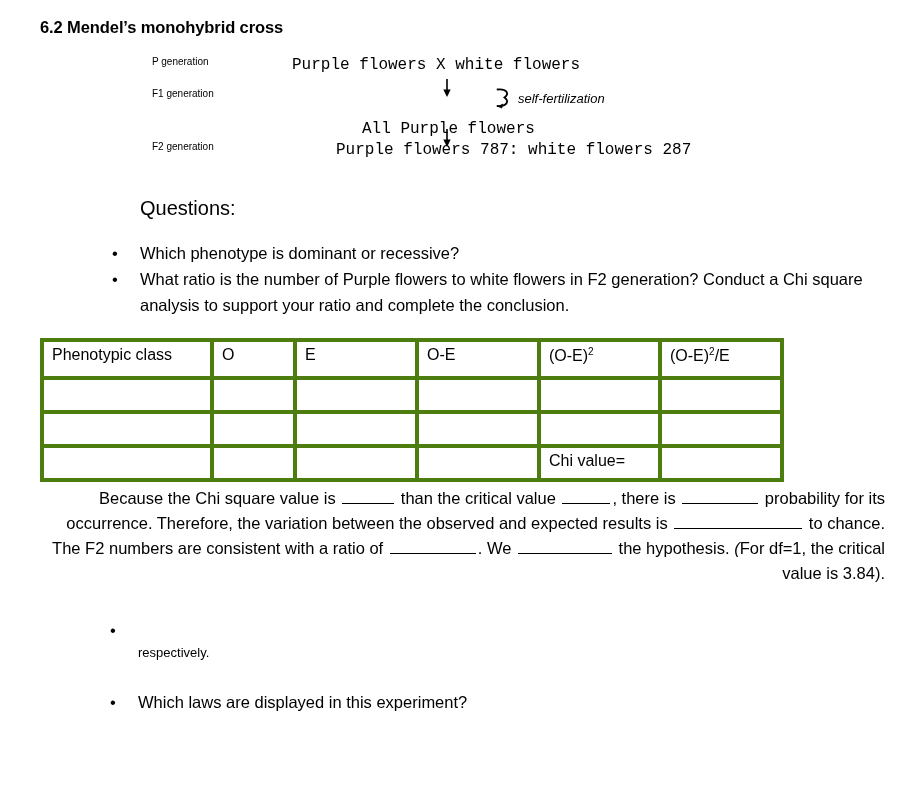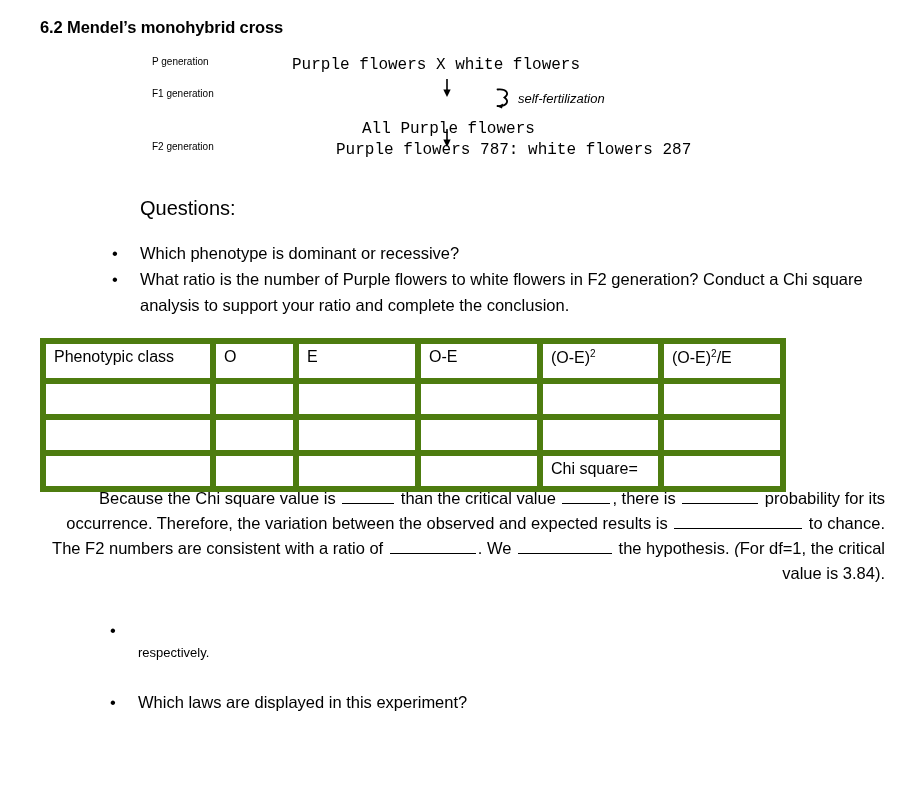--- a/index.html
+++ b/index.html
@@ -110,21 +110,21 @@
   
   .chi-table {
     position: absolute;
     left: 40px;
     top: 338px;
     width: 740px;
     border-collapse: collapse;
     table-layout: fixed;
   }
   .chi-table td {
-    border: 6px solid #4d7c0f;
+    border: 4px solid #4d7c0f;
     padding: 4px 0 4px 8px;
     font-size: 16px;
     vertical-align: top;
     height: 24px;
     margin-top: 43px;
   }
   .chi-table tr.header-row td { height: 26px; }
   .chi-table tr.body-row td { height: 22px; }
   .chi-table sup { font-size: 10px; vertical-align: super; }
 
@@ -268,21 +268,21 @@
         <td>&nbsp;</td>
         <td>&nbsp;</td>
         <td>&nbsp;</td>
         <td>&nbsp;</td>
       </tr>
       <tr class="body-row">
         <td>&nbsp;</td>
         <td>&nbsp;</td>
         <td>&nbsp;</td>
         <td>&nbsp;</td>
-        <td>Chi square=</td>
+        <td>Chi value=</td>
         <td>&nbsp;</td>
       </tr>
     </tbody>
   </table>
 
   <div class="conclusion">
     <span>Because the Chi square value is </span><span class="blank" style="width:52px;"></span><span> than the critical value </span><span class="blank" style="width:48px;"></span><span>, there is </span><span class="blank" style="width:76px;"></span><span> probability for its occurrence. Therefore, the variation between the observed and expected results is </span><span class="blank" style="width:128px;"></span><span> to chance. The F2 numbers are consistent with a ratio of </span><span class="blank" style="width:86px;"></span><span>. We </span><span class="blank" style="width:94px;"></span><span> the hypothesis. </span><span class="it">(</span><span>For df=1, the critical value is 3.84).</span>
   </div>
 
   <div class="b-list">

